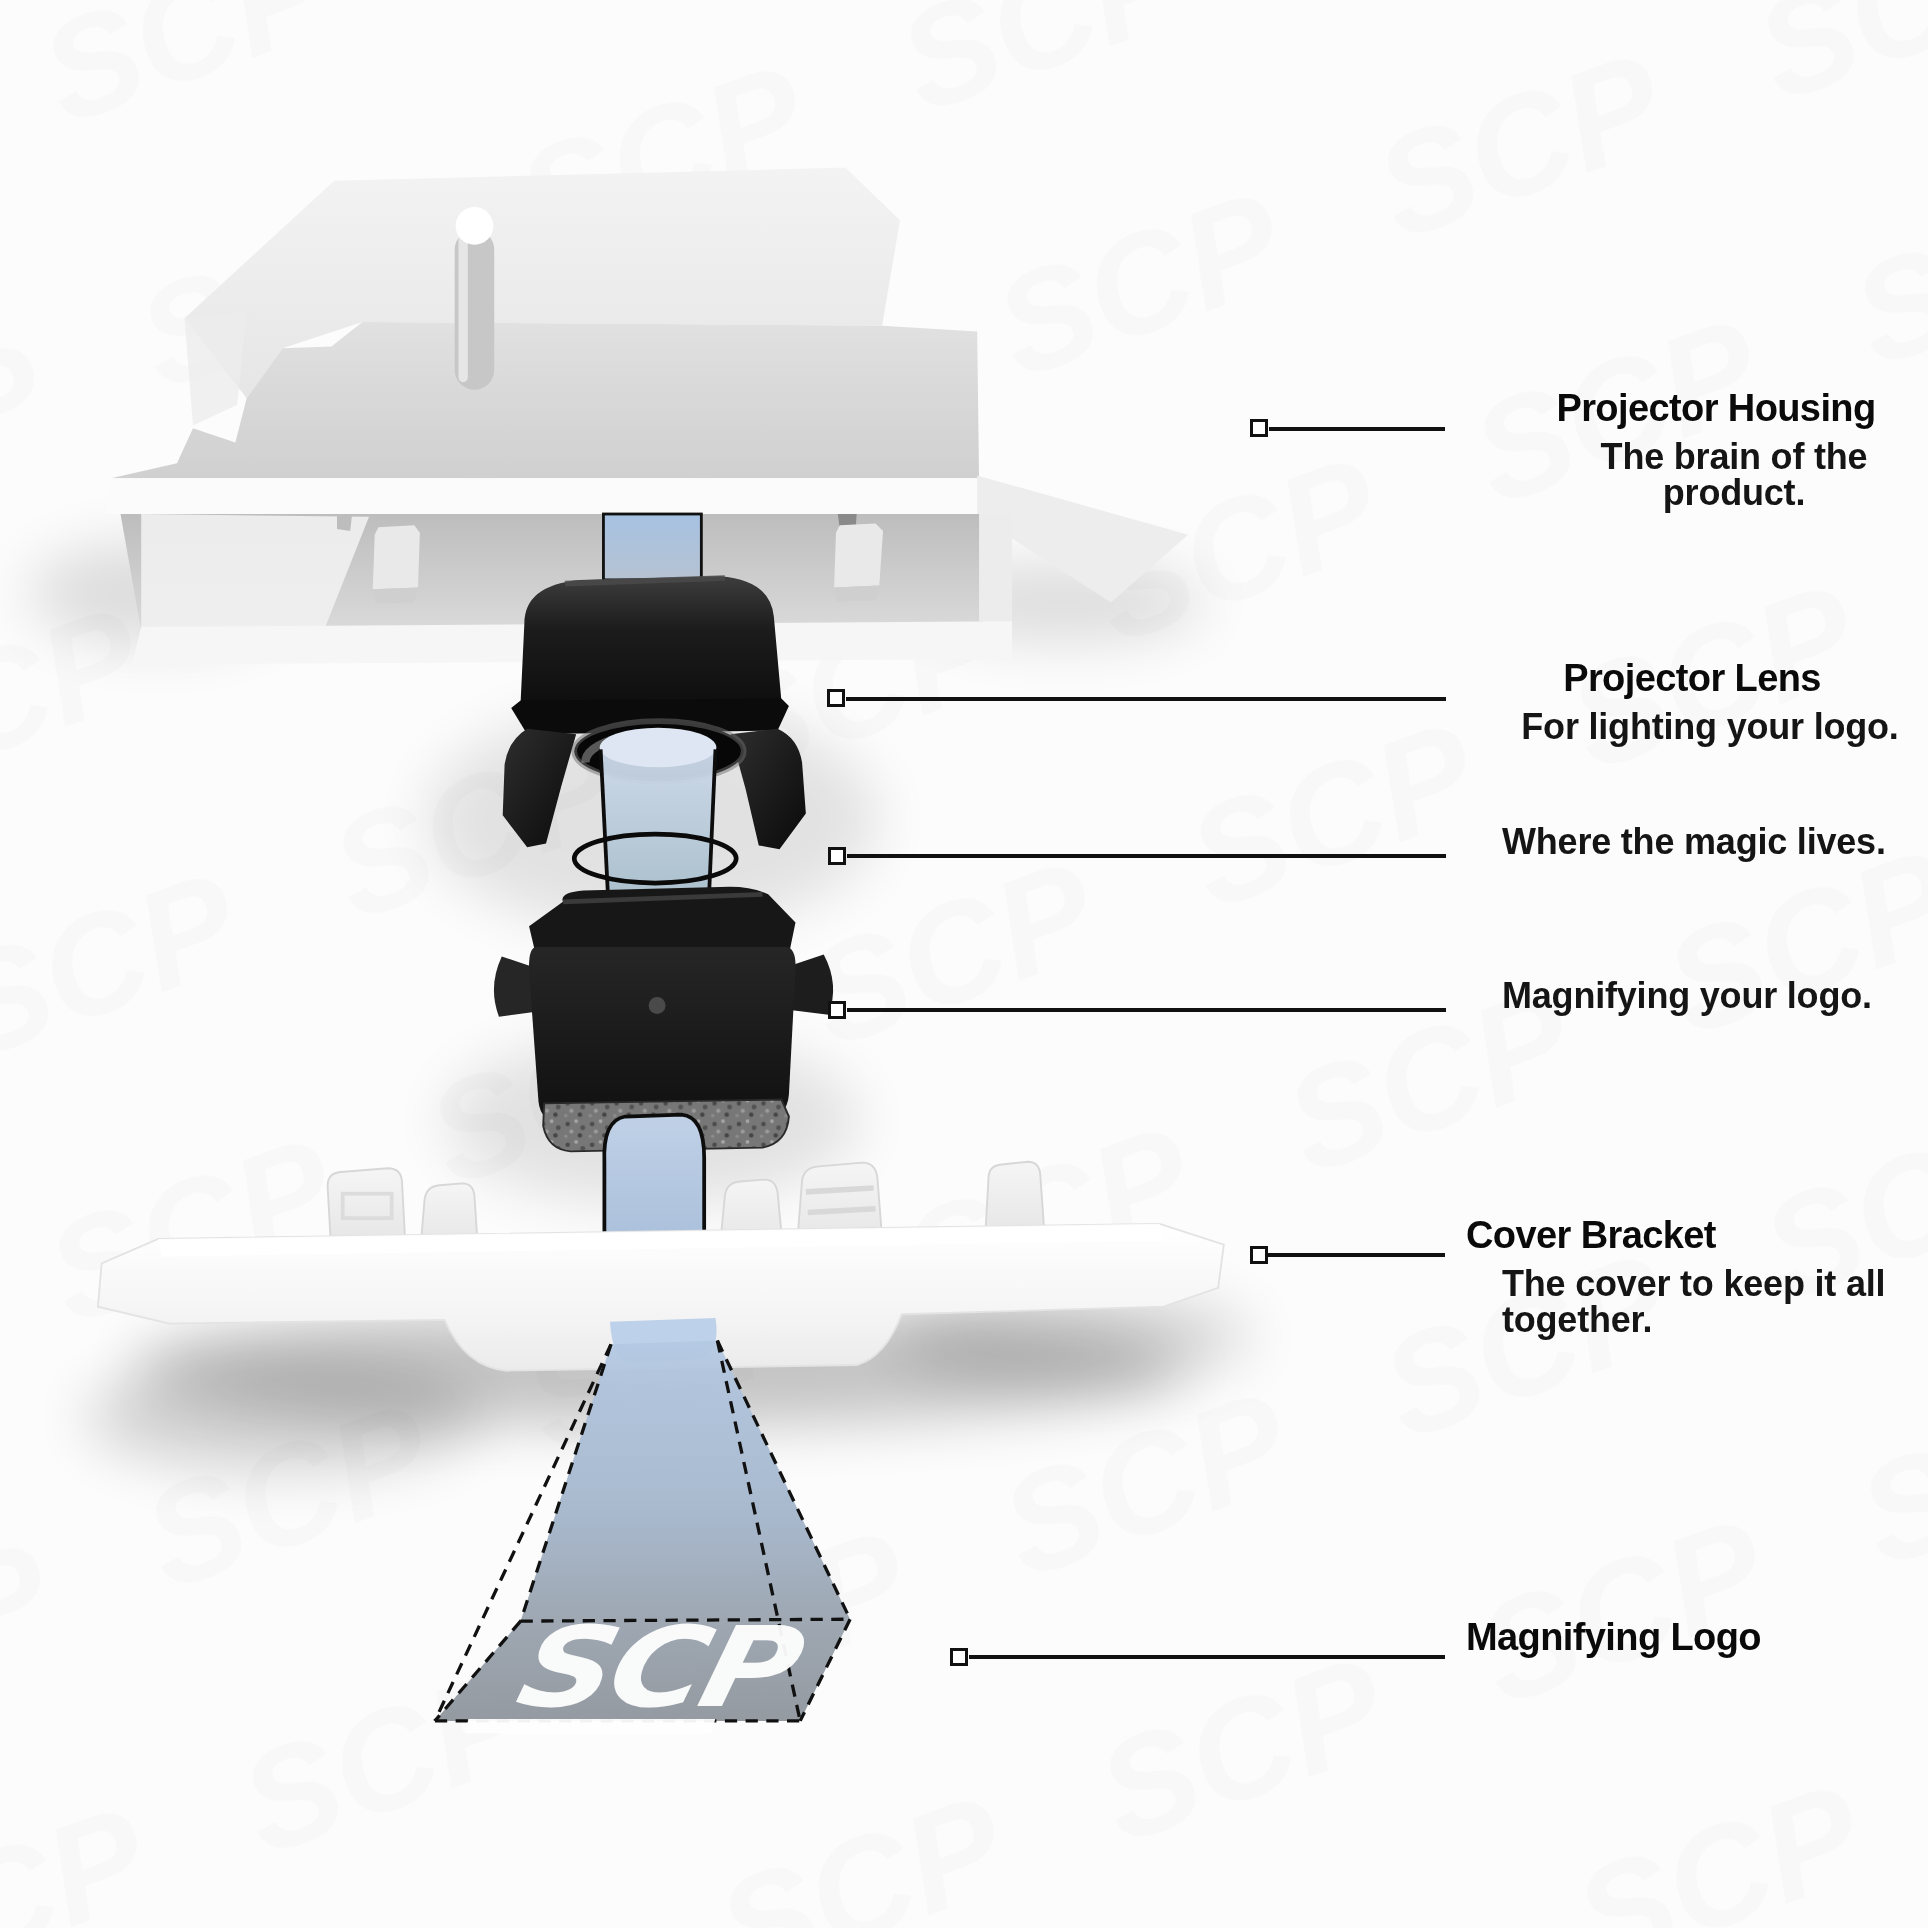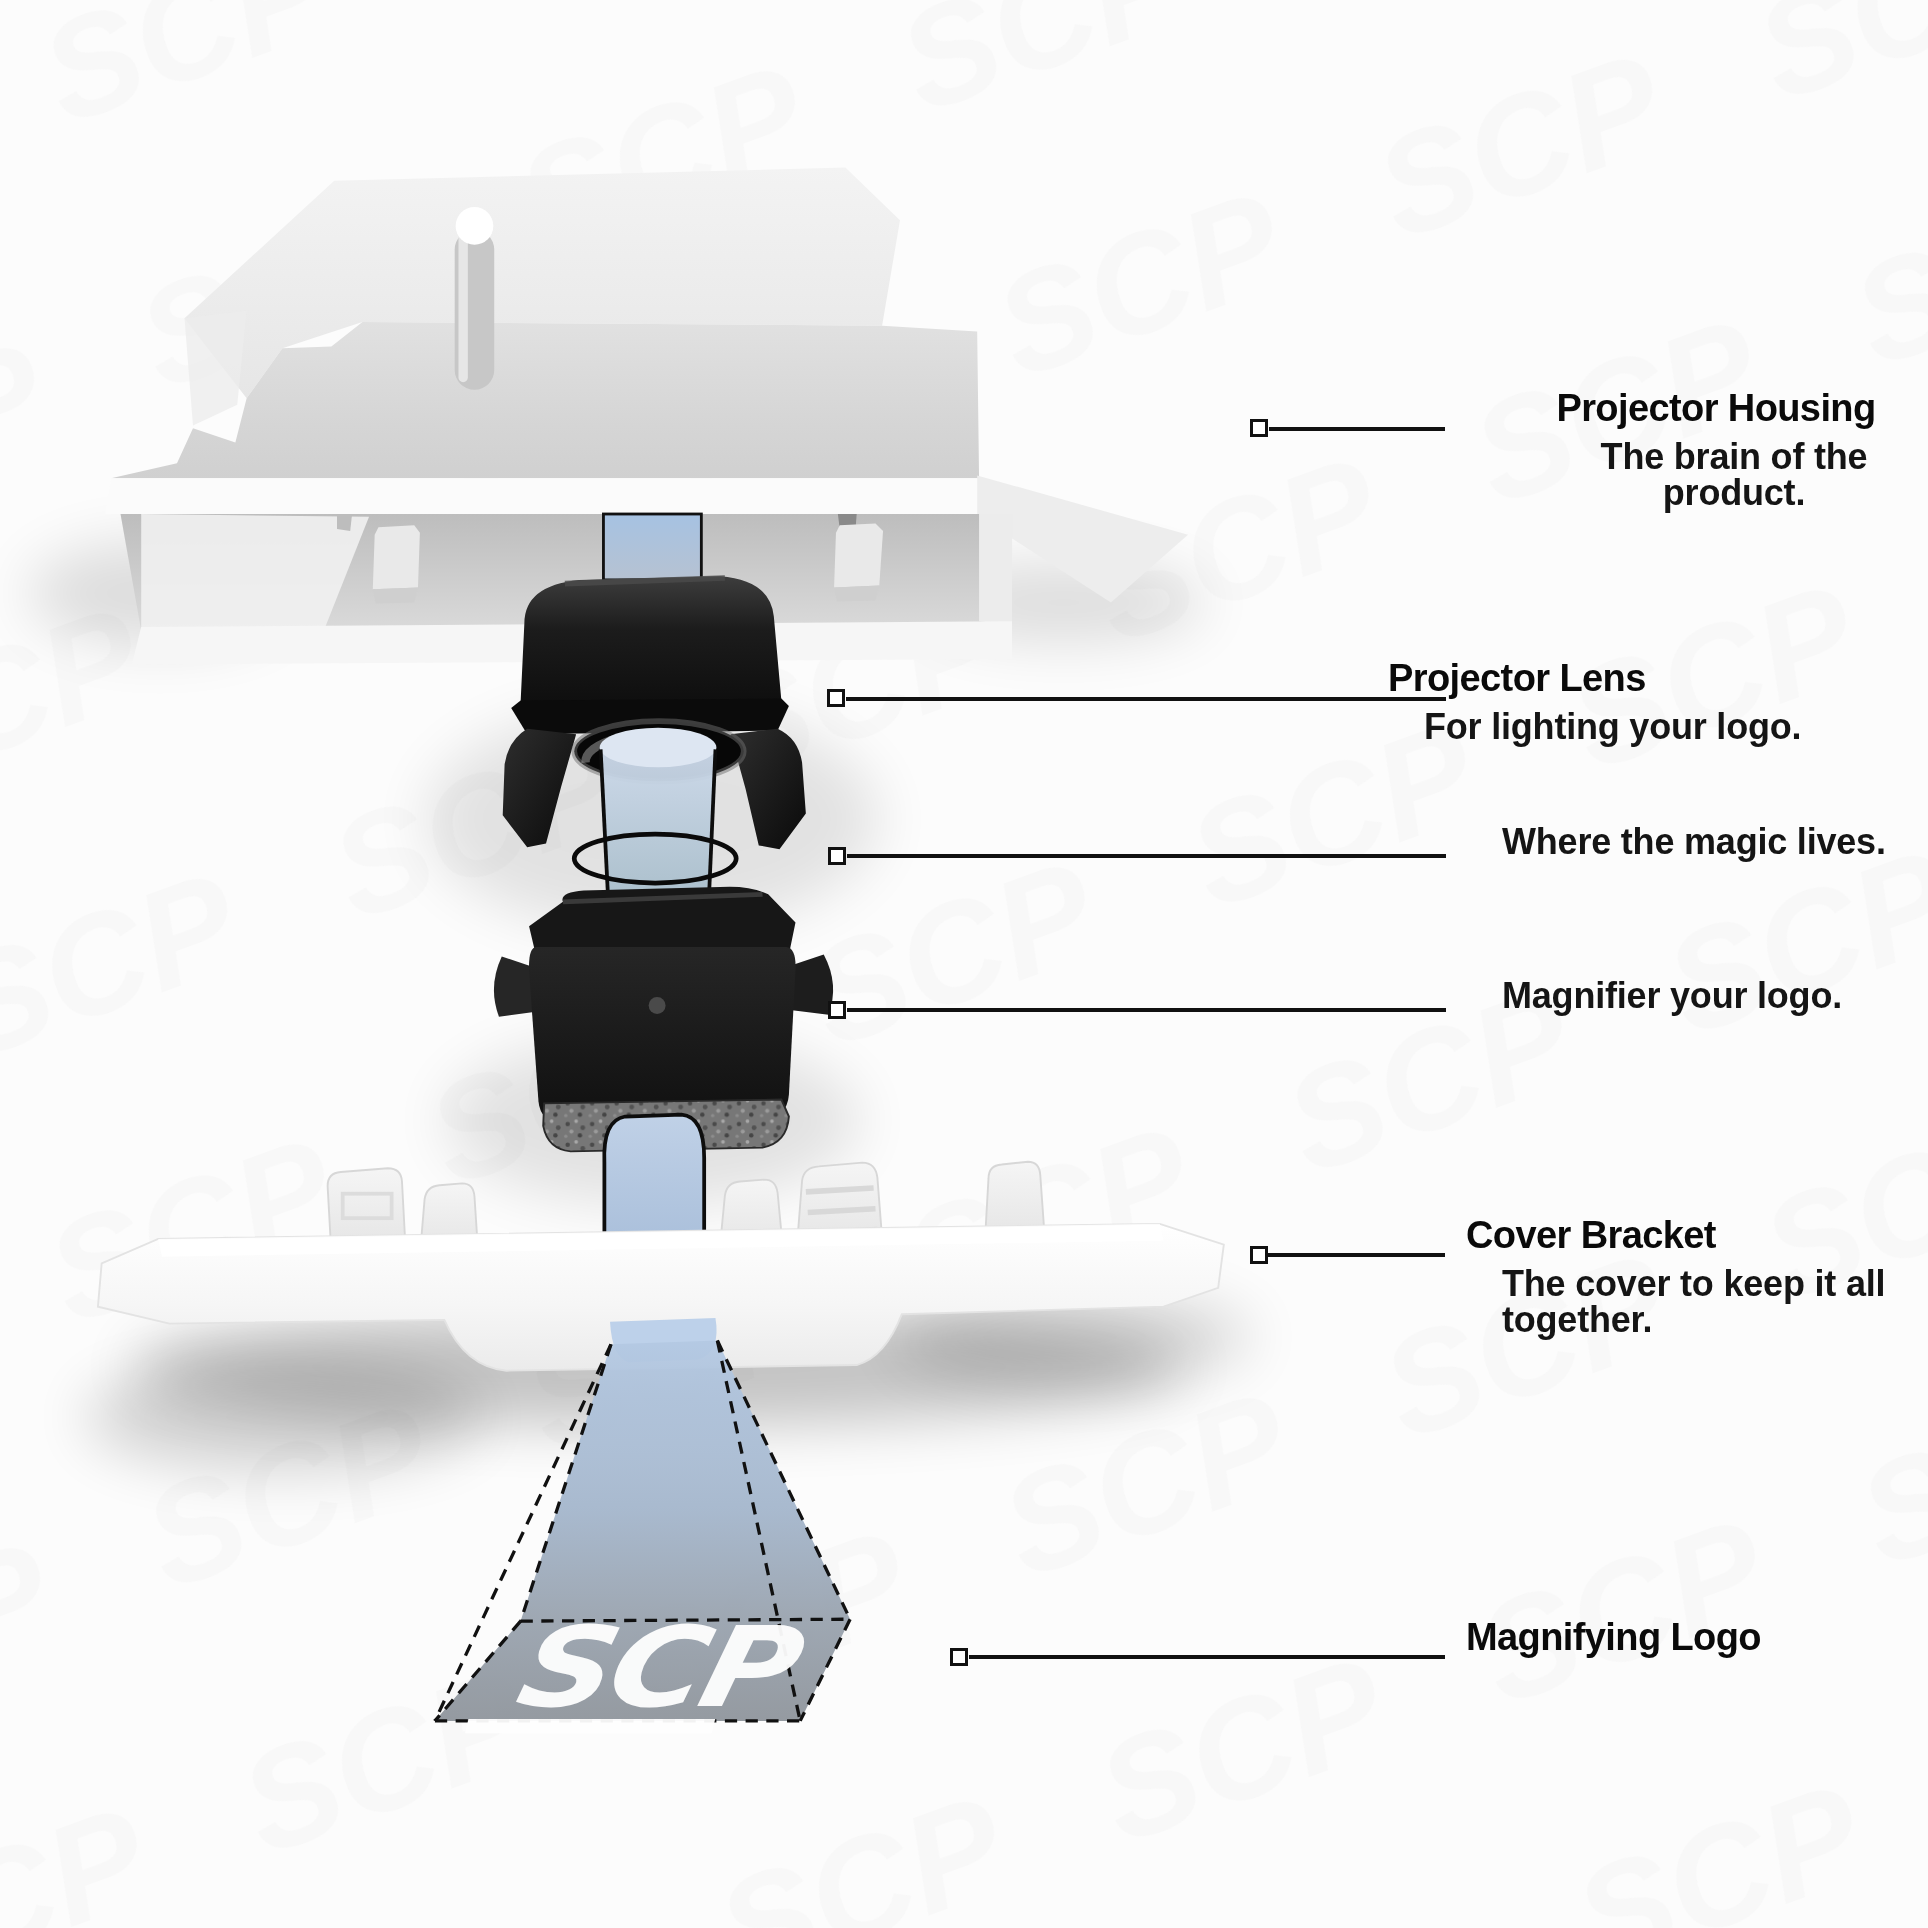--- a/index.html
+++ b/index.html
@@ -214,39 +214,39 @@
     <div class="leader" style="left:1269px;top:427px;width:176px;"></div>
     <div class="ctext" style="left:1490px;top:387px;text-align:center;">
       <div class="ctitle">Projector Housing</div>
       <div class="cdesc">The brain of the product.</div>
     </div>
   </div>
 
   <div class="callout">
     <div class="marker" style="left:827px;top:689px;"></div>
     <div class="leader" style="left:846px;top:697px;width:600px;"></div>
-    <div class="ctext" style="left:1388px;top:657px;">
+    <div class="ctext" style="left:1466px;top:657px;text-align:center;">
       <div class="ctitle">Projector Lens</div>
       <div class="cdesc">For lighting your logo.</div>
     </div>
   </div>
 
   <div class="callout">
     <div class="marker" style="left:828px;top:847px;"></div>
     <div class="leader" style="left:847px;top:854px;width:599px;"></div>
     <div class="ctext" style="left:1466px;top:815px;">
       <div class="cdesc">Where the magic lives.</div>
     </div>
   </div>
 
   <div class="callout">
     <div class="marker" style="left:828px;top:1001px;"></div>
     <div class="leader" style="left:847px;top:1008px;width:599px;"></div>
     <div class="ctext" style="left:1466px;top:969px;">
-      <div class="cdesc">Magnifier your logo.</div>
+      <div class="cdesc">Magnifying your logo.</div>
     </div>
   </div>
 
   <div class="callout">
     <div class="marker" style="left:1250px;top:1246px;"></div>
     <div class="leader" style="left:1268px;top:1253px;width:177px;"></div>
     <div class="ctext" style="left:1466px;top:1214px;">
       <div class="ctitle">Cover Bracket</div>
       <div class="cdesc">The cover to keep it all together.</div>
     </div>

